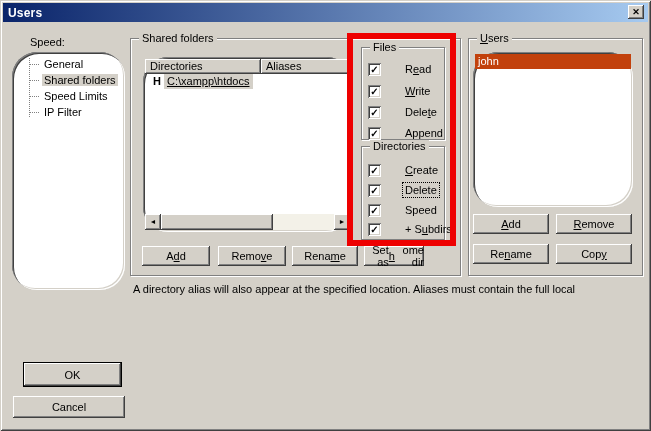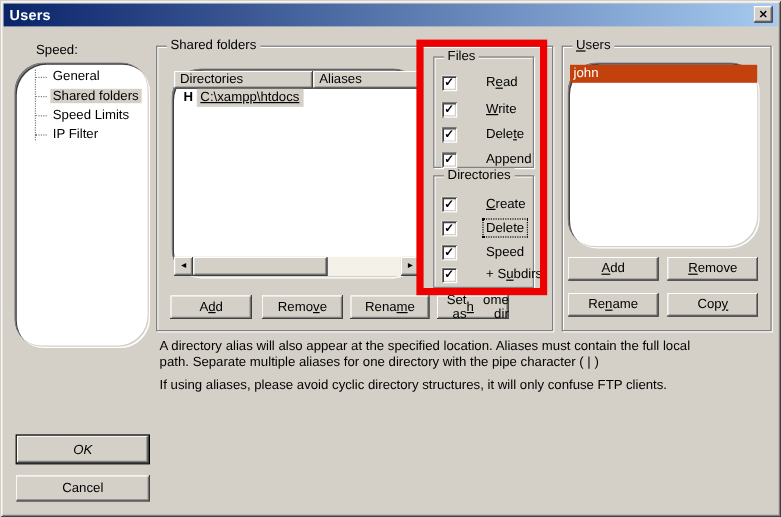--- a/index.html
+++ b/index.html
@@ -161,22 +161,18 @@
   <div class="abs sunken" style="left:473px;top:52px;width:160px;height:155px;">
     <div class="userrow">john</div>
   </div>
   <div class="abs raised btn" style="left:473px;top:214px;width:76px;height:20px;"><u>A</u>dd</div>
   <div class="abs raised btn" style="left:556px;top:214px;width:76px;height:20px;"><u>R</u>emove</div>
   <div class="abs raised btn" style="left:473px;top:244px;width:76px;height:20px;">Re<u>n</u>ame</div>
   <div class="abs raised btn" style="left:556px;top:244px;width:76px;height:20px;">Cop<u>y</u></div>
 
   <div class="abs" style="left:133px;top:283px;">
     <div class="note-line">A directory alias will also appear at the specified location. Aliases must contain the full local</div>
-    <div class="note-line">path. Separate multiple aliases for one directory with the pipe character ( | )</div>
-  </div>
-  <div class="abs" style="left:133px;top:315px;">
-    <div class="note-line">If using aliases, please avoid cyclic directory structures, it will only confuse FTP clients.</div>
   </div>
 
-  <div class="abs raised btn default-ring" style="left:13px;top:362px;width:112px;height:25px;font-style:italic;">OK</div>
+  <div class="abs raised btn default-ring" style="left:23px;top:362px;width:99px;height:25px;">OK</div>
   <div class="abs raised btn" style="left:13px;top:396px;width:112px;height:22px;">Cancel</div>
 
 </div>
 
 </body></html>

